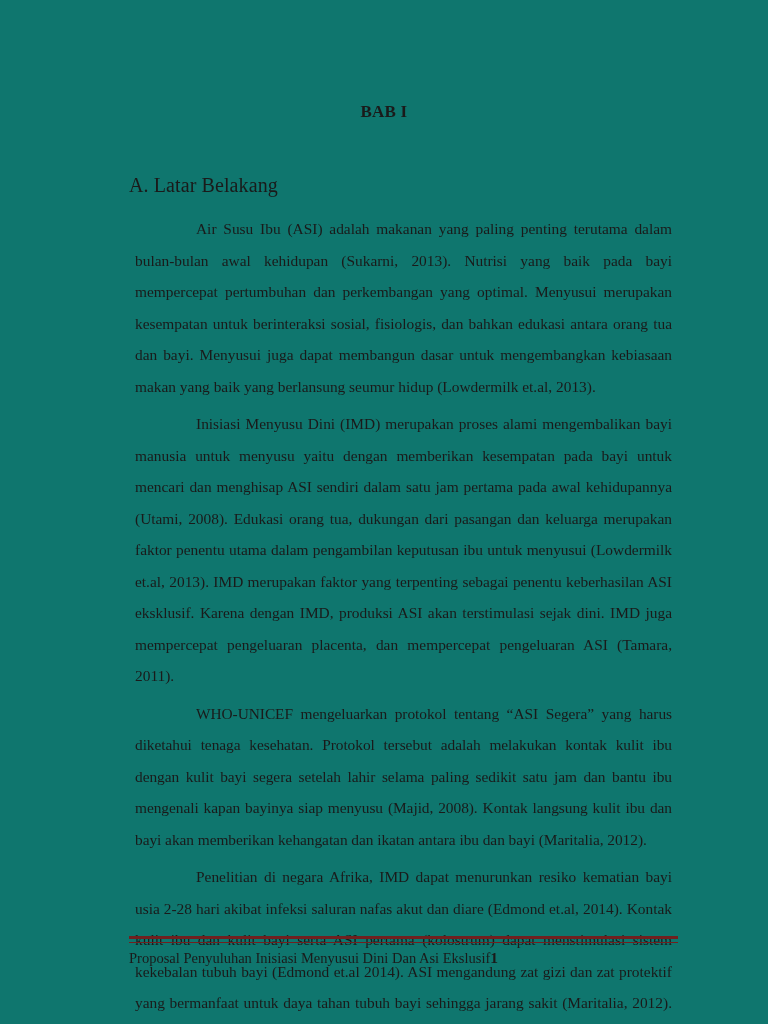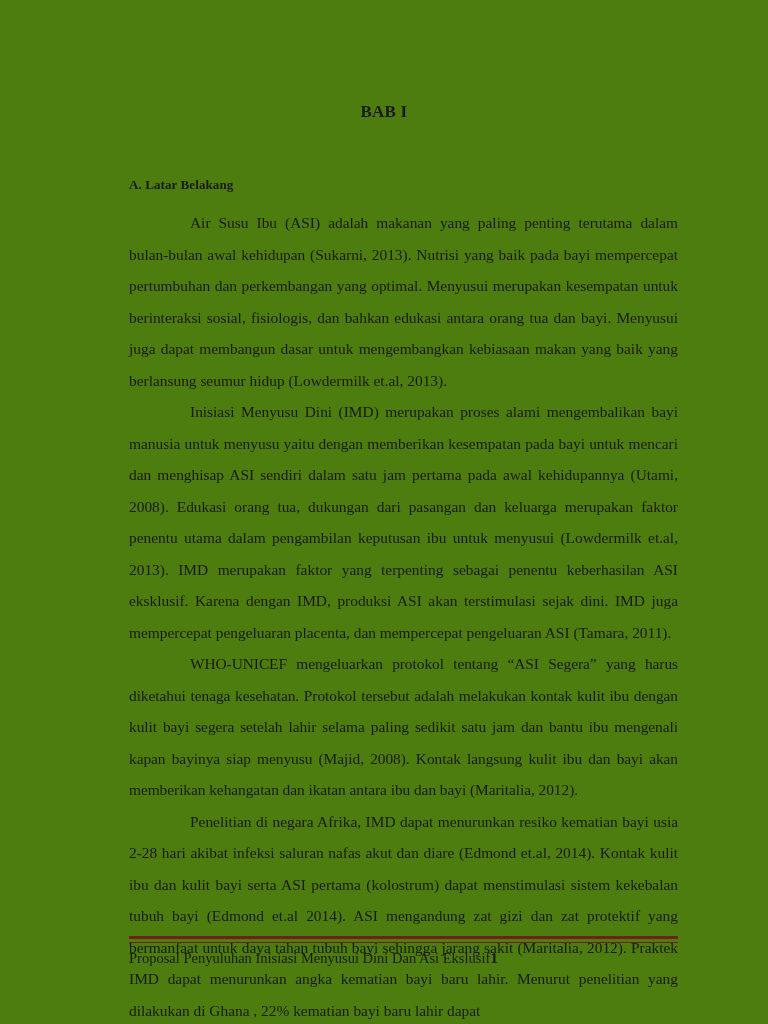--- a/index.html
+++ b/index.html
@@ -12,21 +12,21 @@
     height: 1024px;
     position: relative;
     font-family: "Liberation Serif", "DejaVu Serif", serif;
     color: #1a1a1a;
     overflow: hidden;
   }
 
   .page {
     position: absolute;
     inset: 0;
-    background: #4d7c0f;
+    background: #0f766e;
   }
 
   
   .chapter-heading {
     position: absolute;
     left: 0;
     right: 0;
     top: 100px;
     text-align: center;
     font-weight: bold;
@@ -34,41 +34,41 @@
     line-height: 23px;
     letter-spacing: 0.2px;
   }
   .chapter-heading .line { display: block; }
 
   
   .section-heading {
     position: absolute;
     left: 129px;
     top: 176px;
-    font-weight: bold;
-    font-size: 13px;
+    font-weight: normal;
+    font-size: 20px;
     line-height: 18px;
     letter-spacing: 0.1px;
   }
 
   
   .body-block {
     position: absolute;
     left: 129px;
     top: 207px;
     width: 549px;
     font-size: 15.4px;
     line-height: 31.5px;
     text-align: justify;
     text-justify: inter-word;
     -webkit-hyphens: none;
     hyphens: none;
   }
   .body-block p {
-    margin: 0;
+    margin: 6px;
     text-indent: 61px;
     text-align: justify;
   }
   .body-block p:last-child {
     text-align-last: left;
   }
   
   .body-block p.condensed {
     font-stretch: semi-condensed;
     letter-spacing: -0.05px;

